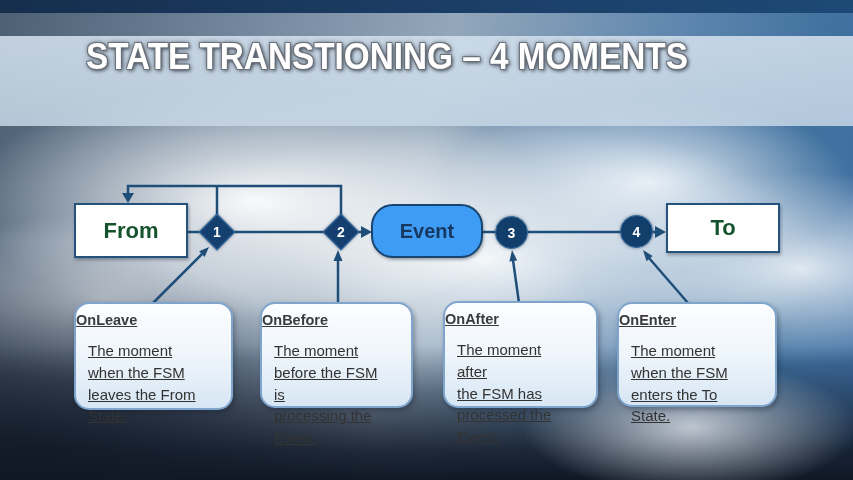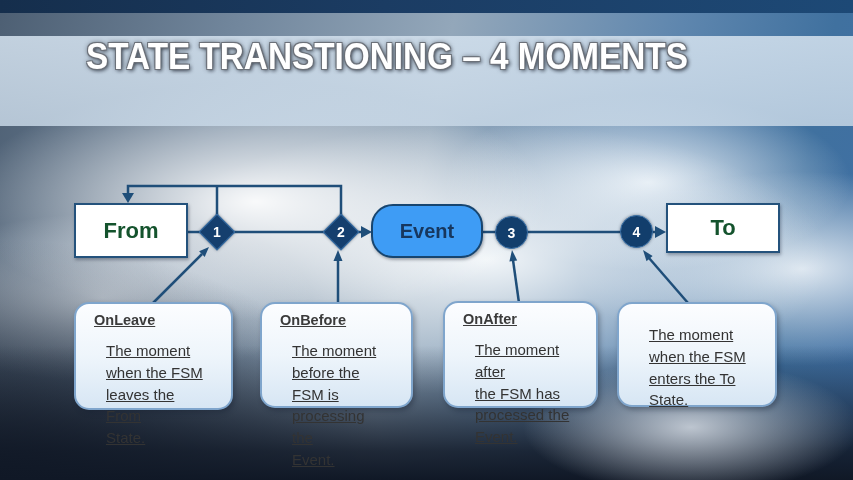--- a/index.html
+++ b/index.html
@@ -58,21 +58,21 @@
   .circle{
     width:33px;height:33px;border-radius:50%;background:#123e6c;border:1px solid #3a71a8;
     box-sizing:border-box;display:flex;align-items:center;justify-content:center;
     box-shadow:0 0 3px rgba(15,30,50,0.5);
   }
   .marker-num{color:#ffffff;font-size:14px;font-weight:bold;line-height:1;}
   .callout{
     position:absolute;box-sizing:border-box;
     border:2px solid #7fa5cc;border-radius:15px;
     background:linear-gradient(180deg,#fcfdff 0%,#eef5fb 50%,#d7e6f4 100%);
-    padding:8px 12px 6px 18px;
+    padding:8px 12px 6px 0;
     box-shadow:2px 3px 5px rgba(20,30,45,0.35);
   }
   .callout h3{
     margin:0 0 2px 0;font-size:14.5px;font-weight:bold;color:#3b3b3b;
     text-decoration:underline;
   }
   .callout p{
     margin:12px;font-size:15px;color:#333333;line-height:1.45;white-space:pre-line;text-decoration:underline;
   }
 </style>
@@ -148,19 +148,20 @@
 Event.</p>
   </div>
   <div class="callout" style="left:443px;top:301px;width:155px;height:107px;">
     <h3>OnAfter</h3>
     <p>The moment after
 the FSM has
 processed the
 Event.</p>
   </div>
   <div class="callout" style="left:617px;top:302px;width:160px;height:105px;">
+    <h3>OnEnter</h3>
     <p>The moment
 when the FSM
 enters the To
 State.</p>
   </div>
 
 </div>
 
 </body></html>

